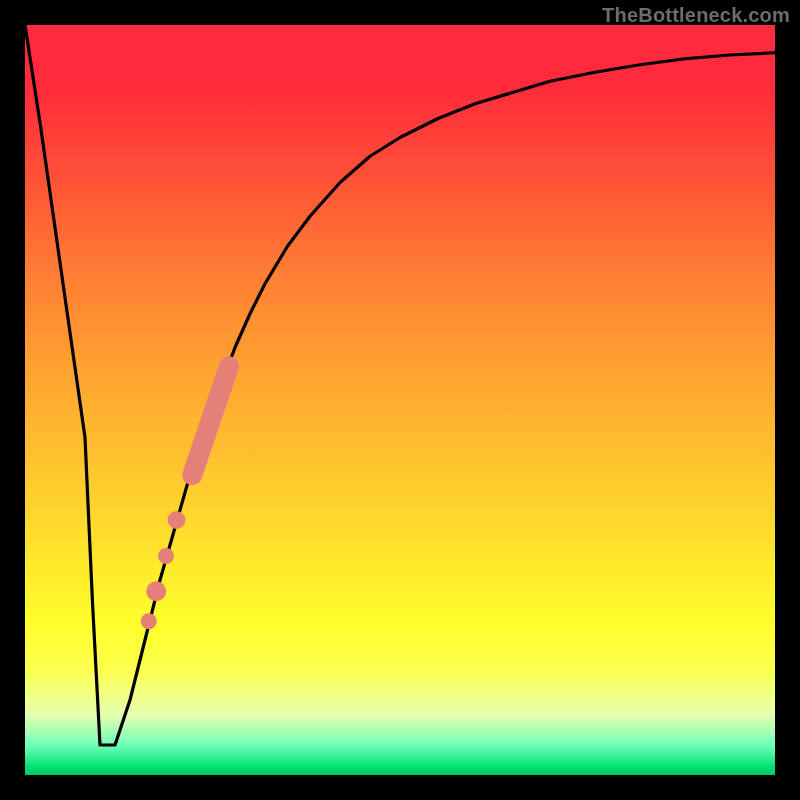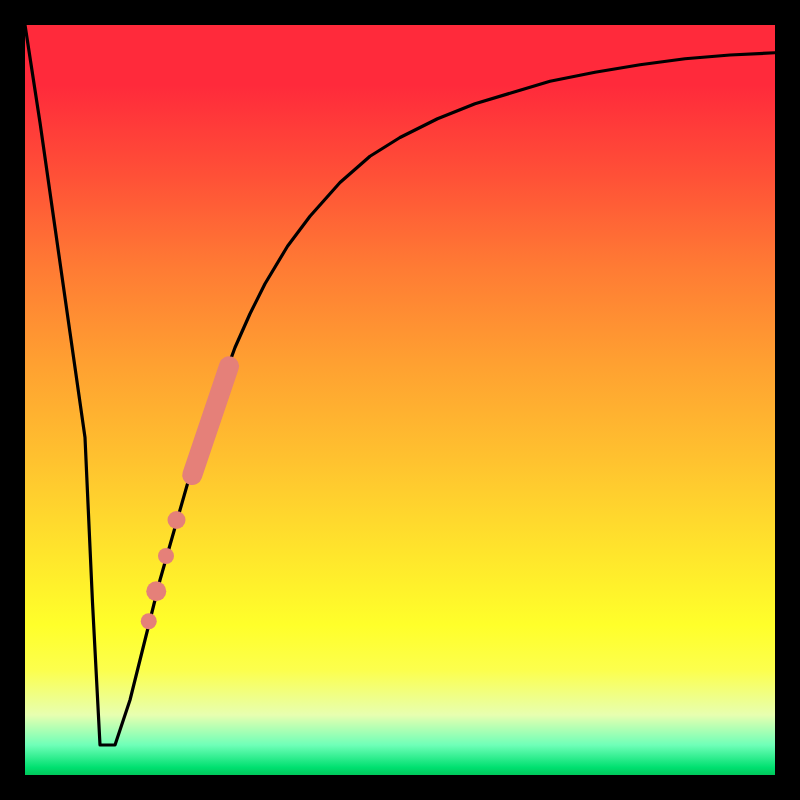--- a/index.html
+++ b/index.html
@@ -65,20 +65,21 @@
     top: 0;
     width: 750px;
     height: 750px;
     z-index: 10;
   }
 </style>
 </head>
 <body>
 
 <div class="frame">
+  <div class="watermark">TheBottleneck.com</div>
   <div class="plot-area">
     <div class="gradient-bg"></div>
     <svg class="overlay" viewBox="0 0 750 750" preserveAspectRatio="none">
       <g id="curve-group">
           <path d="M0.00 0.00 L15.00 97.50 L30.00 202.50 L45.00 307.50 L60.00 412.50 L67.50 577.50 L75.00 720.00 L82.50 720.00 L90.00 720.00 L105.00 675.00 L120.00 615.00 L135.00 555.00 L150.00 502.50 L165.00 450.00 L180.00 405.00 L195.00 363.75 L210.00 322.50 L225.00 288.75 L240.00 258.75 L262.50 221.25 L285.00 191.25 L315.00 157.50 L345.00 131.25 L375.00 112.50 L412.50 93.75 L450.00 78.75 L487.50 67.50 L525.00 56.25 L570.00 47.25 L615.00 39.75 L660.00 33.75 L705.00 30.00 L750.00 27.75" fill="none" stroke="#000000" stroke-width="3.2" stroke-linejoin="round" stroke-linecap="round"></path>
         </g>
       <g id="marker-group">
           <line x1="167.25" y1="450.00" x2="204.00" y2="341.25" stroke="#e58079" stroke-width="20" stroke-linecap="round"></line>
           <circle cx="151.50" cy="495.00" r="9" fill="#e58079"></circle>
           <circle cx="141.00" cy="531.00" r="8" fill="#e58079"></circle>

